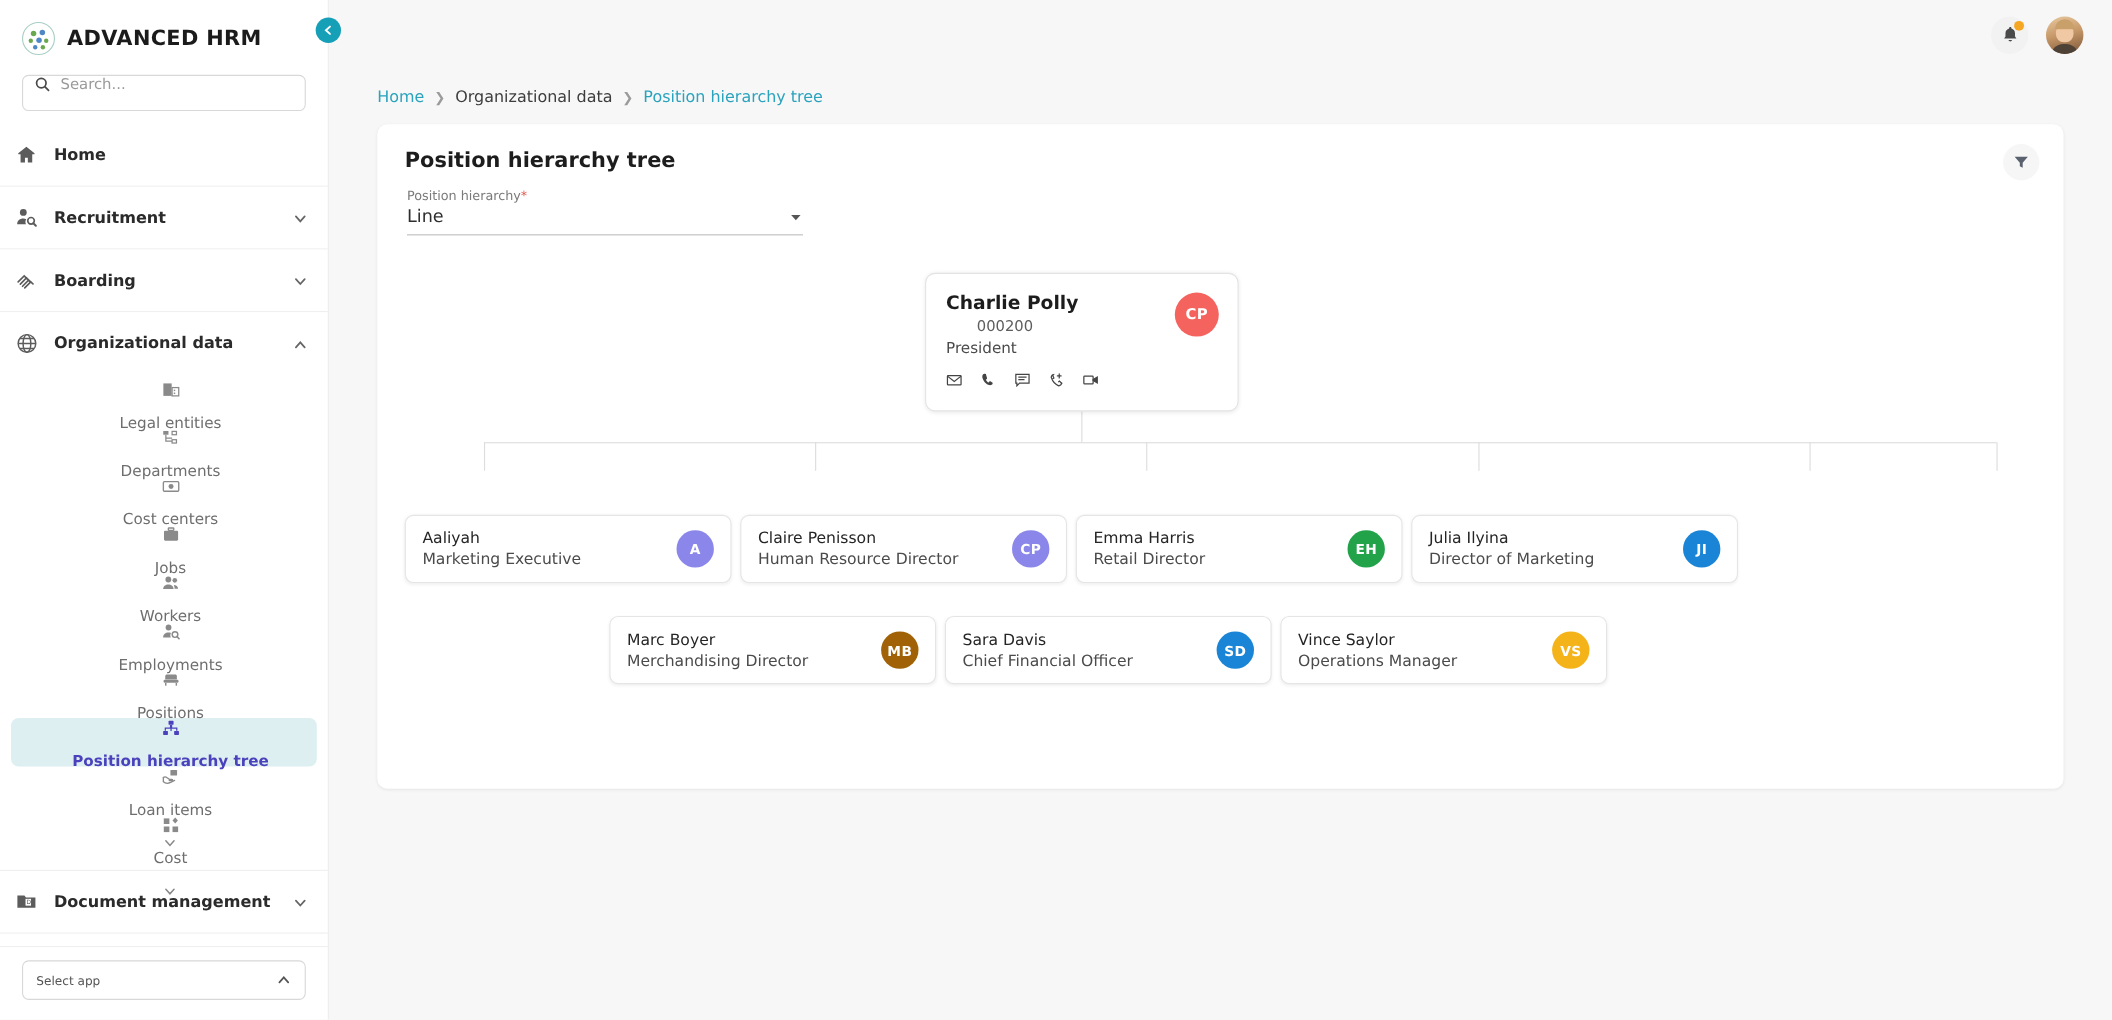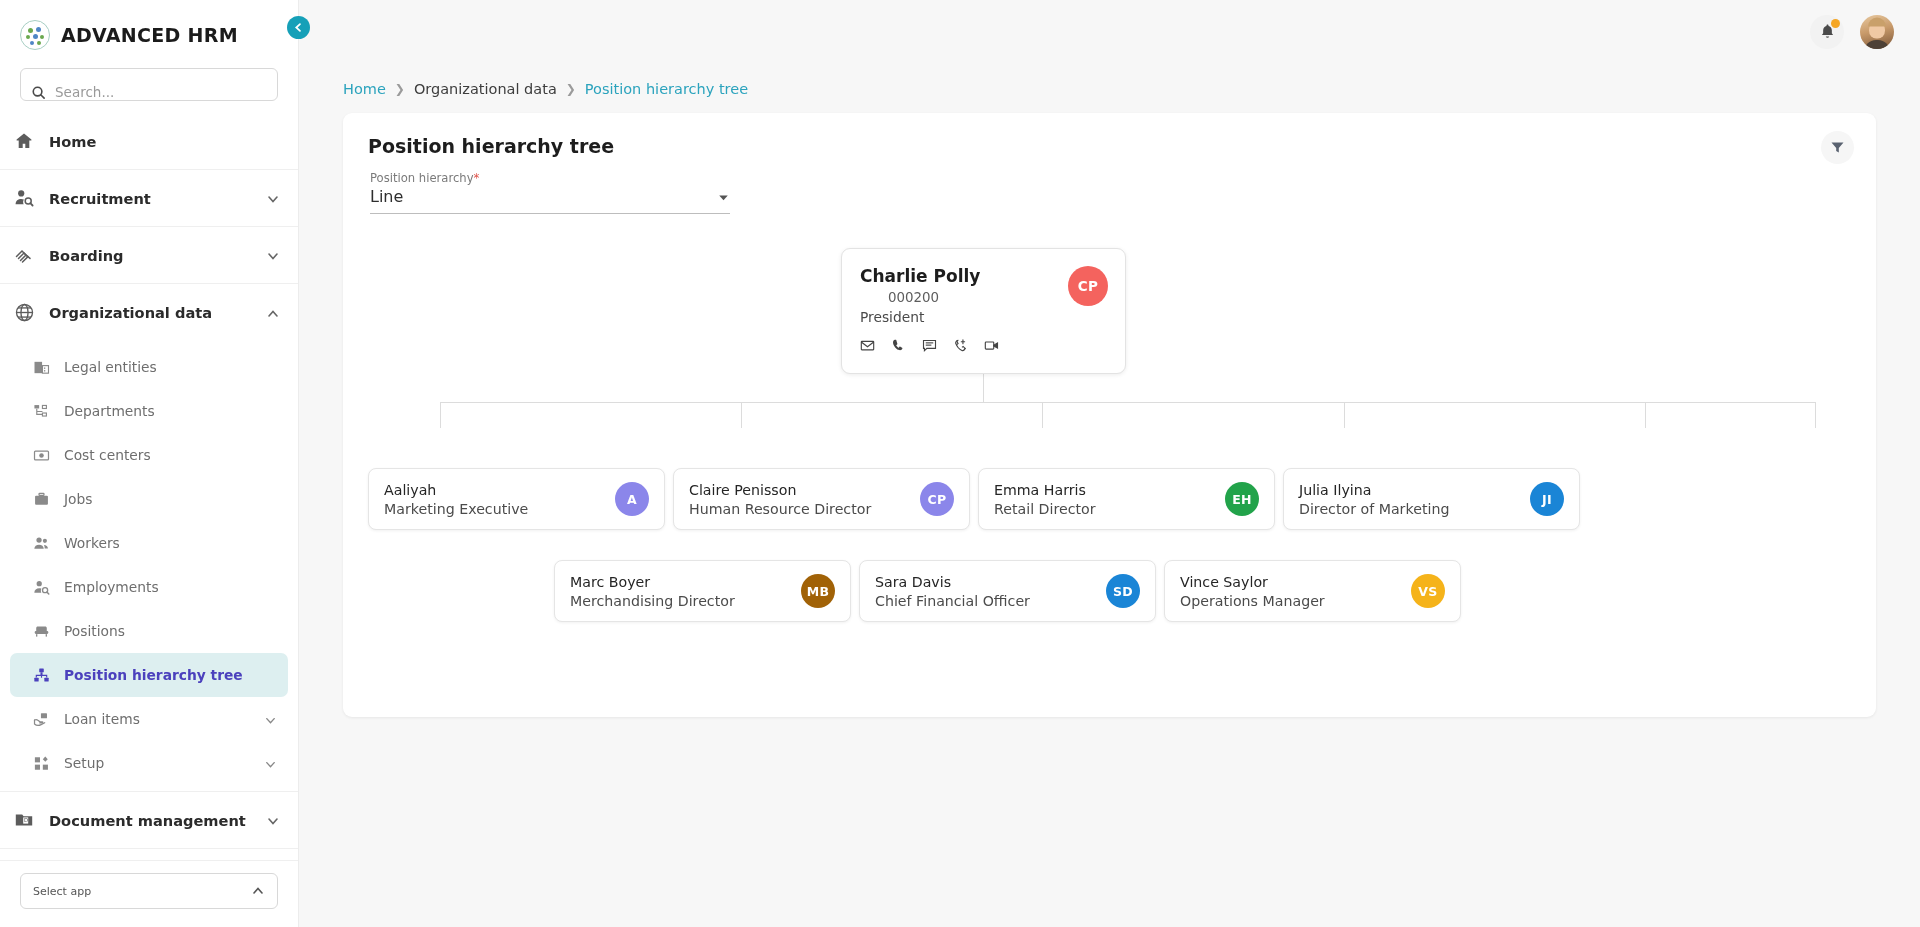--- a/index.html
+++ b/index.html
@@ -27,21 +27,21 @@
   .brand-logo i {
     position: absolute; border-radius: 50%; display:block;
   }
   .brand-title {
     font-size: 19px; font-weight: 700; letter-spacing: .3px; color: #1b1b1b;
     font-family: "DejaVu Sans", "Liberation Sans", sans-serif;
   }
 
   .search-wrap { padding: 4px 20px 12px 20px; }
   .search-box {
-    display: flex; align-items: flex-end; gap: 9px;
+    display: flex; align-items: flex-start; gap: 9px;
     height: 33px; border: 1px solid #d8d8d8; border-radius: 6px;
     padding: 0 10px; background: #fff;
   }
   .search-box input {
     border: 0; outline: 0; font-size: 13.5px; color: #777;
     font-family: "DejaVu Sans", "Liberation Sans", sans-serif;
     width: 100%; background: transparent;
   }
   .search-box input::placeholder { color: #9a9a9a; }
 
@@ -54,21 +54,21 @@
     padding: 0 18px 0 13px; gap: 14px; cursor: pointer;
     border-bottom: 1px solid #efefef;
   }
   .nav-item .lbl { font-size: 14.6px; color: #2b2b2b; font-weight: 600; flex: 1; }
   .nav-item .ico { width: 22px; height: 22px; display:flex; align-items:center; justify-content:center; flex:0 0 22px; }
   .chev { width: 14px; height: 14px; flex: 0 0 14px; }
 
   .sub-wrap { border-bottom: 1px solid #efefef; padding: 4px 0 6px 0; }
   .sub-item {
     display: flex; align-items: center; height: 44px; margin: 0 10px;
-    padding: 0 10px 0 22px; gap: 13px; cursor: pointer; border-radius: 7px;
+    padding: 0 10px 0 22px; gap: 13px; cursor: pointer; border-radius: 7px; flex-direction: column;
   }
   .sub-item .lbl { font-size: 13.8px; color: #6e6e6e; flex: 1; }
   .sub-item .ico { width: 19px; height: 19px; display:flex; align-items:center; justify-content:center; flex:0 0 19px; }
   .sub-item.active { background: #ddeff0; }
   .sub-item.active .lbl { color: #4b41bd; font-weight: 600; }
 
   .sidebar-footer { padding: 12px 20px 18px 20px; border-top: 1px solid #efefef; }
   .select-app {
     height: 36px; border: 1px solid #d8d8d8; border-radius: 6px;
     display: flex; align-items: center; justify-content: space-between;
@@ -393,21 +393,21 @@
 
         <div class="sub-item">
           <span class="ico">
             <svg width="17" height="17" viewBox="0 0 18 18" fill="#8a8a8a">
               <rect x="2" y="2.4" width="5.4" height="5.4"></rect>
               <path d="M13 1.6l2.6 2.8L13 7.2l-2.6-2.8z"></path>
               <rect x="2" y="10.2" width="5.4" height="5.4"></rect>
               <rect x="10.4" y="10.2" width="5.4" height="5.4"></rect>
             </svg>
           </span>
-          <span class="lbl">Setup</span>
+          <span class="lbl">Cost</span>
           <span class="chev">
             <svg width="13" height="13" viewBox="0 0 14 14" fill="none" stroke="#888" stroke-width="1.5" stroke-linecap="round">
               <polyline points="3,5 7,9.5 11,5"></polyline>
             </svg>
           </span>
         </div>
       </div>
 
       <div class="nav-item">
         <span class="ico">

